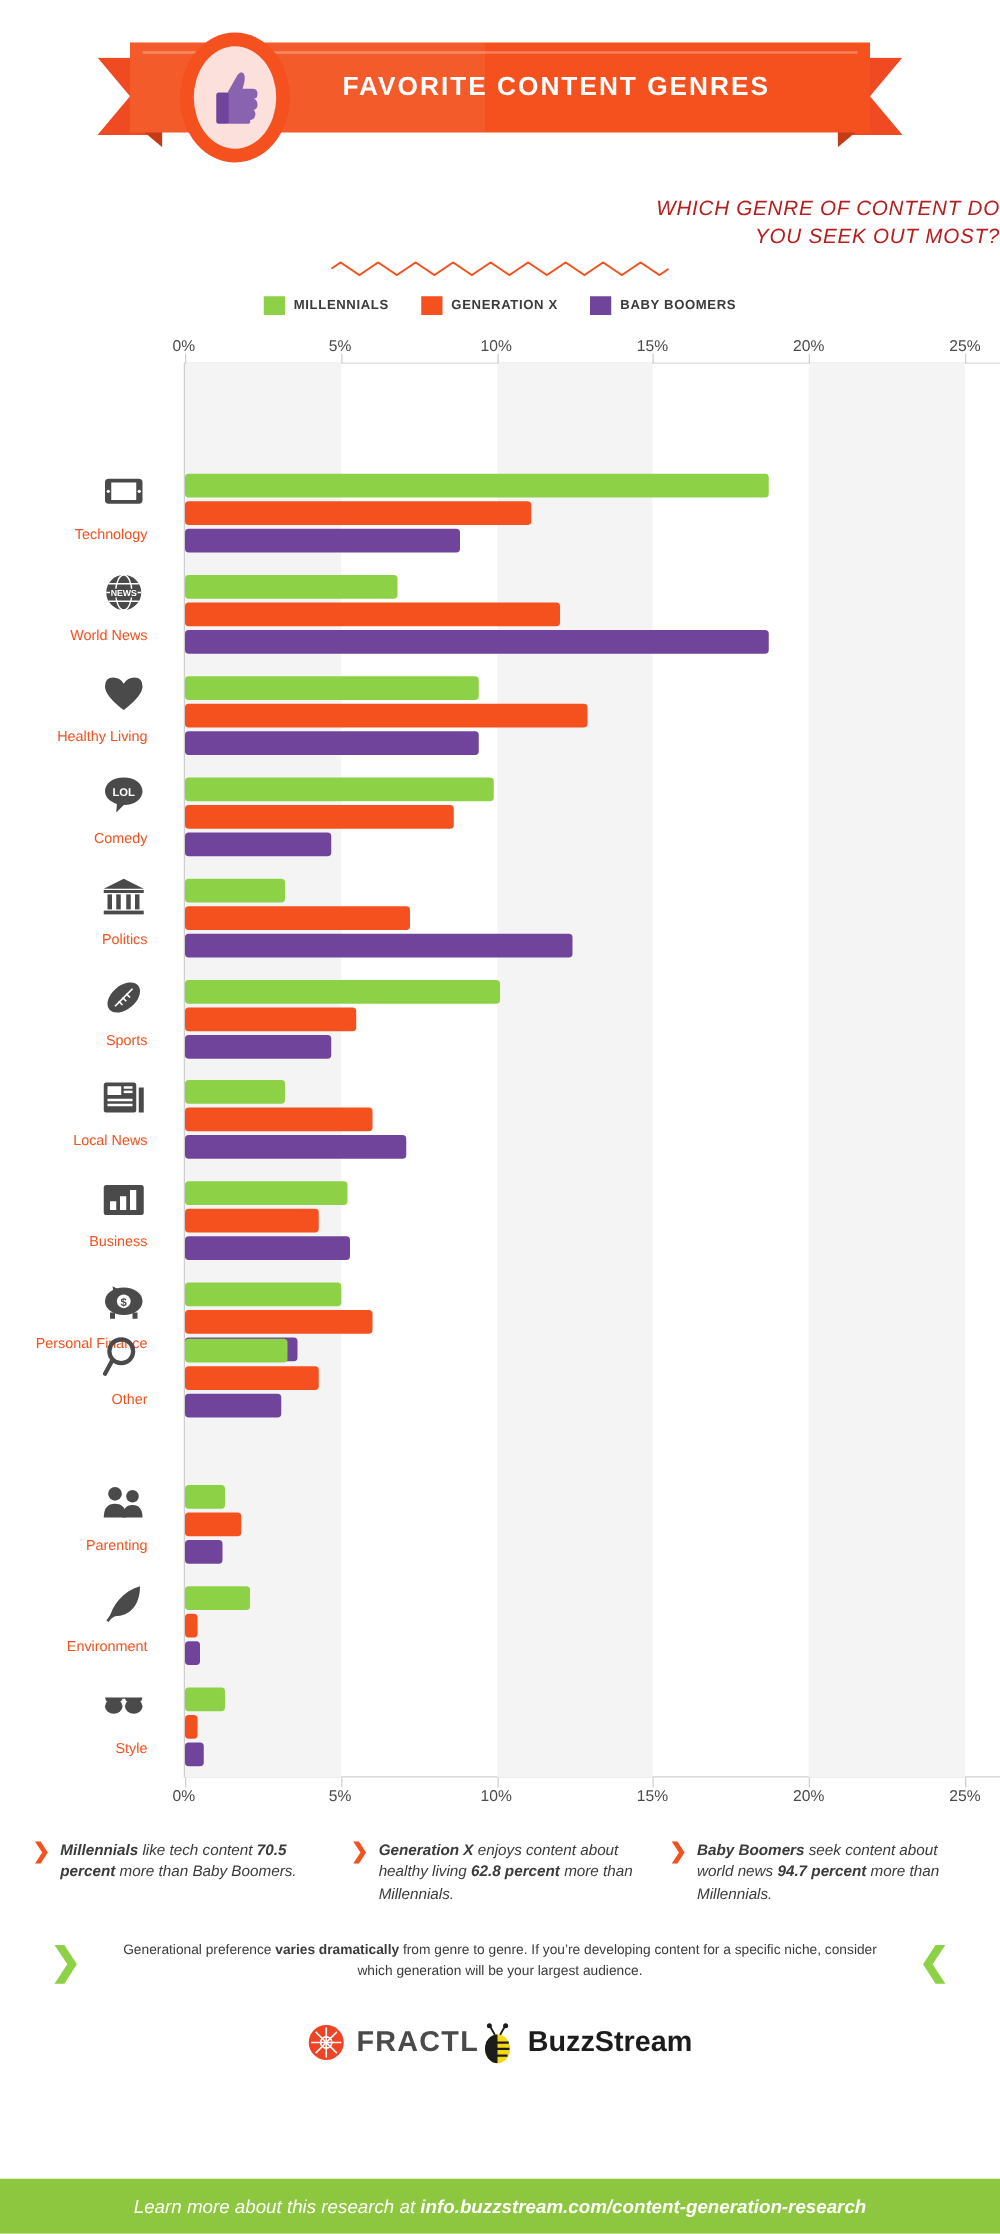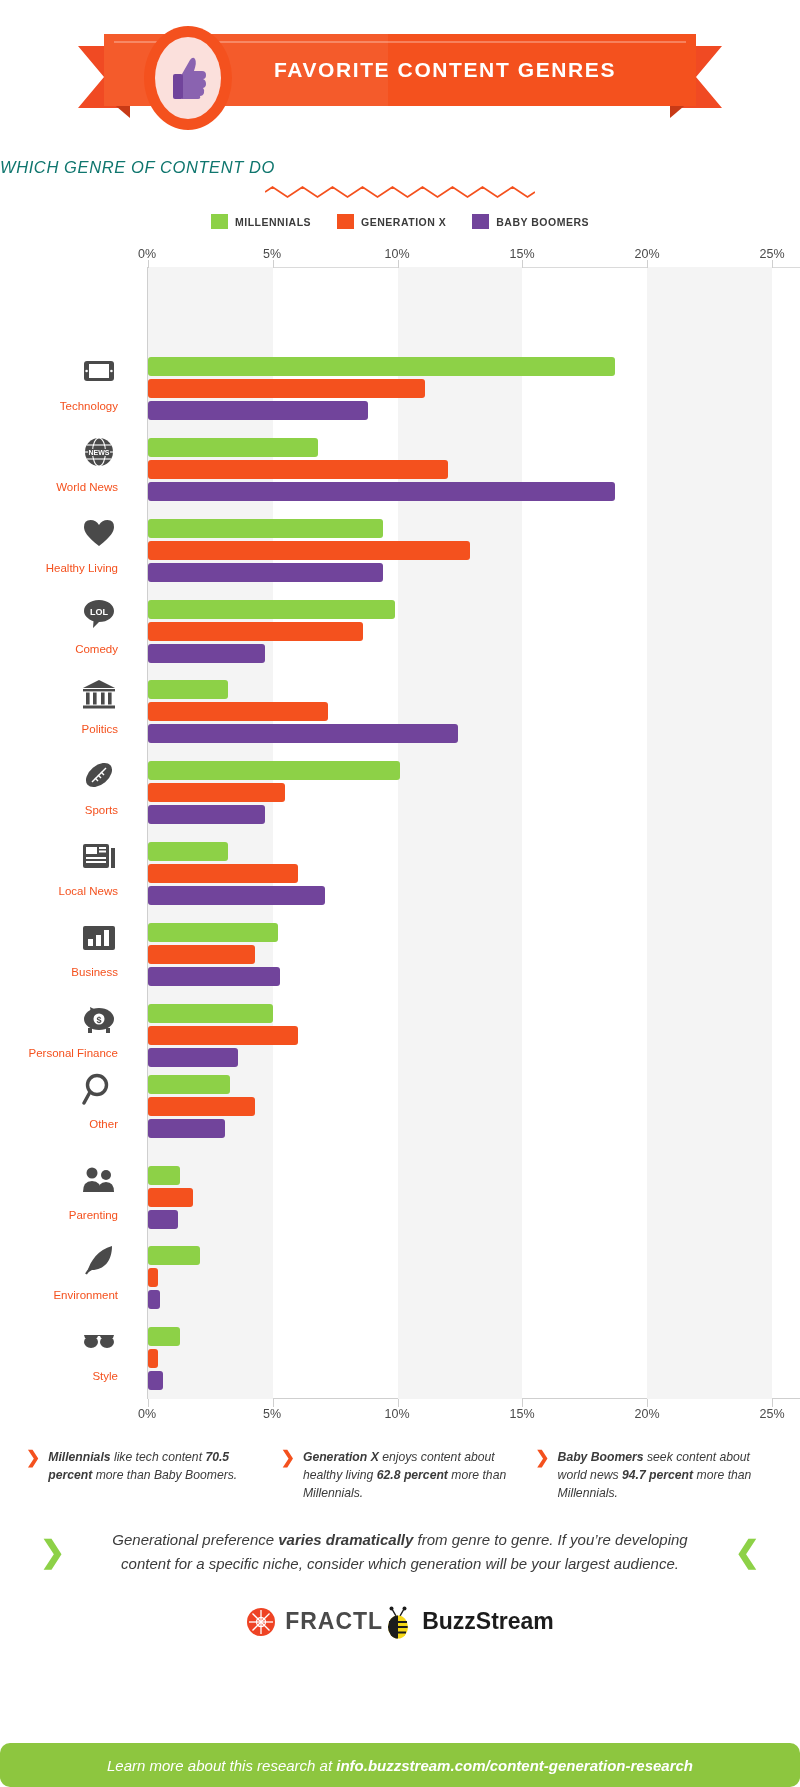--- a/index.html
+++ b/index.html
@@ -41,23 +41,23 @@
     border-radius:50%; background:#f4511e;
     display:flex; align-items:center; justify-content:center;
   }
   .badge-inner {
     width:66px; height:82px; border-radius:50%; background:#fbe0dc;
     display:flex; align-items:center; justify-content:center;
   }
 
   
   .subtitle {
-    text-align:left; margin-top:18px;
+    text-align:right; margin-top:18px;
     font-family:"Liberation Sans", sans-serif;
-    font-style:italic; font-size:16.5px; color:#0f766e;
+    font-style:italic; font-size:16.5px; color:#b91c1c;
     letter-spacing:.6px; line-height:1.35;
   }
   .squiggle { display:block; margin:8px auto 0; }
 
   
   .legend { display:flex; justify-content:center; gap:26px; margin-top:16px; }
   .legend-item { display:flex; align-items:center; gap:7px; }
   .legend-swatch { width:17px; height:15px; }
   .legend-label { font-size:10.5px; color:#3b3b3b; letter-spacing:.5px; font-weight:bold; }
 
@@ -96,32 +96,32 @@
     font-size:12.2px; font-style:italic; color:#3b3b3b; line-height:1.45;
   }
   .note-text b { font-style:italic; font-weight:bold; }
 
   .summary {
     display:flex; align-items:center; justify-content:center; gap:22px;
     margin:26px 40px 0 40px;
   }
   .sum-chev { color:#8dd147; font-size:30px; font-weight:bold; }
   .summary-text {
-    text-align:center; font-size:15px; font-style:italic; color:#3b3b3b; line-height:1.55;
+    text-align:center; font-size:11px; color:#3b3b3b; line-height:1.55;
   }
   .summary-text b { font-weight:bold; }
 
   .logos { display:flex; justify-content:center; align-items:center; margin-top:30px; }
   .logo { display:flex; align-items:center; gap:9px; }
   .logo-word { font-size:23px; font-weight:bold; letter-spacing:1px; color:#4a4a4a; }
   .logo-word.bz { letter-spacing:0; color:#1c1c1c; }
 
   .footer-bar {
     position:absolute; left:0; right:0; bottom:0; height:44px;
-    background:#8dc63f; display:flex; align-items:center; justify-content:center;border-radius:10px;
+    background:#8dc63f; display:flex; align-items:center; justify-content:center;
   }
   .footer-text { color:#fff; font-size:15px; font-style:italic; }
   .footer-text b { font-weight:bold; }
 </style>
 </head>
 <body>
 
 <div class="ribbon-wrap">
   <div class="ribbon-tail left"></div>
   <div class="ribbon-tail right"></div>
@@ -135,20 +135,21 @@
       <svg width="40" height="46" viewBox="0 0 40 46" aria-hidden="true">
         <path d="M14 44 L14 19 L22 5 Q25 1 27 4 Q29 7 26 16 L34 16 Q38 16 38 20 Q38 24 35 24 Q38 25 38 29 Q38 32 35 33 Q37 35 36 38 Q35 41 32 41 Q33 44 30 44 Z" fill="#8a63b0"></path>
         <rect x="5" y="19" width="10" height="25" rx="2" fill="#71449b"></rect>
       </svg>
     </div>
   </div>
 </div>
 
 <div class="subtitle">
   <div>WHICH GENRE OF CONTENT DO</div>
+  <div>YOU SEEK OUT MOST?</div>
   <svg class="squiggle" width="270" height="12" viewBox="0 0 270 12">
     <path d="M0 6 L7.5 1 L15 6 L22.5 11 L30 6 L37.5 1 L45 6 L52.5 11 L60 6 L67.5 1 L75 6 L82.5 11 L90 6 L97.5 1 L105 6 L112.5 11 L120 6 L127.5 1 L135 6 L142.5 11 L150 6 L157.5 1 L165 6 L172.5 11 L180 6 L187.5 1 L195 6 L202.5 11 L210 6 L217.5 1 L225 6 L232.5 11 L240 6 L247.5 1 L255 6 L262.5 11 L270 6" fill="none" stroke="#f4511e" stroke-width="1.6"></path>
   </svg>
 </div>
 
 <div class="legend">
     <div class="legend-item">
       <span class="legend-swatch" style="background:#8dd147"></span>
       <span class="legend-label">MILLENNIALS</span>
     </div>
@@ -301,21 +302,21 @@
         <div class="cat-icon" style="top: 5.92857px;"><svg width="34" height="34" viewBox="0 0 34 34">
             <ellipse cx="17" cy="18" rx="15" ry="11" fill="#4a4a4a"></ellipse>
             <circle cx="17" cy="18" r="5.5" fill="#fff"></circle>
             <text x="17" y="21.5" font-size="9" font-family="Liberation Sans" font-weight="bold" fill="#4a4a4a" text-anchor="middle">$</text>
             <rect x="6" y="27" width="4" height="5" fill="#4a4a4a"></rect>
             <rect x="24" y="27" width="4" height="5" fill="#4a4a4a"></rect>
             <polygon points="8,6 14,9 9,12" fill="#4a4a4a"></polygon>
           </svg></div>
         <div class="cat-label" style="top: 51.9286px;">Personal Finance</div>
       </div>
-      <div class="row" style="top: 799px; height: 80.8571px;">
+      <div class="row" style="top: 773px; height: 80.8571px;">
         <div class="bar" style="background: rgb(141, 209, 71); left: 0px; width: 13.2%; top: 8.92857px;"></div>
         <div class="bar" style="background: rgb(244, 81, 30); left: 0px; width: 17.2%; top: 30.9286px;"></div>
         <div class="bar" style="background: rgb(113, 68, 155); left: 0px; width: 12.4%; top: 52.9286px;"></div>
         <div class="cat-icon" style="top: 5.92857px;"><svg width="34" height="34" viewBox="0 0 34 34">
             <circle cx="15" cy="13" r="9.5" fill="none" stroke="#4a4a4a" stroke-width="3.4"></circle>
             <line x1="8" y1="20" x2="2" y2="31" stroke="#4a4a4a" stroke-width="3.4" stroke-linecap="round"></line>
           </svg></div>
         <div class="cat-label" style="top: 51.9286px;">Other</div>
       </div>
       <div class="row" style="top: 889.429px; height: 80.8571px;">

